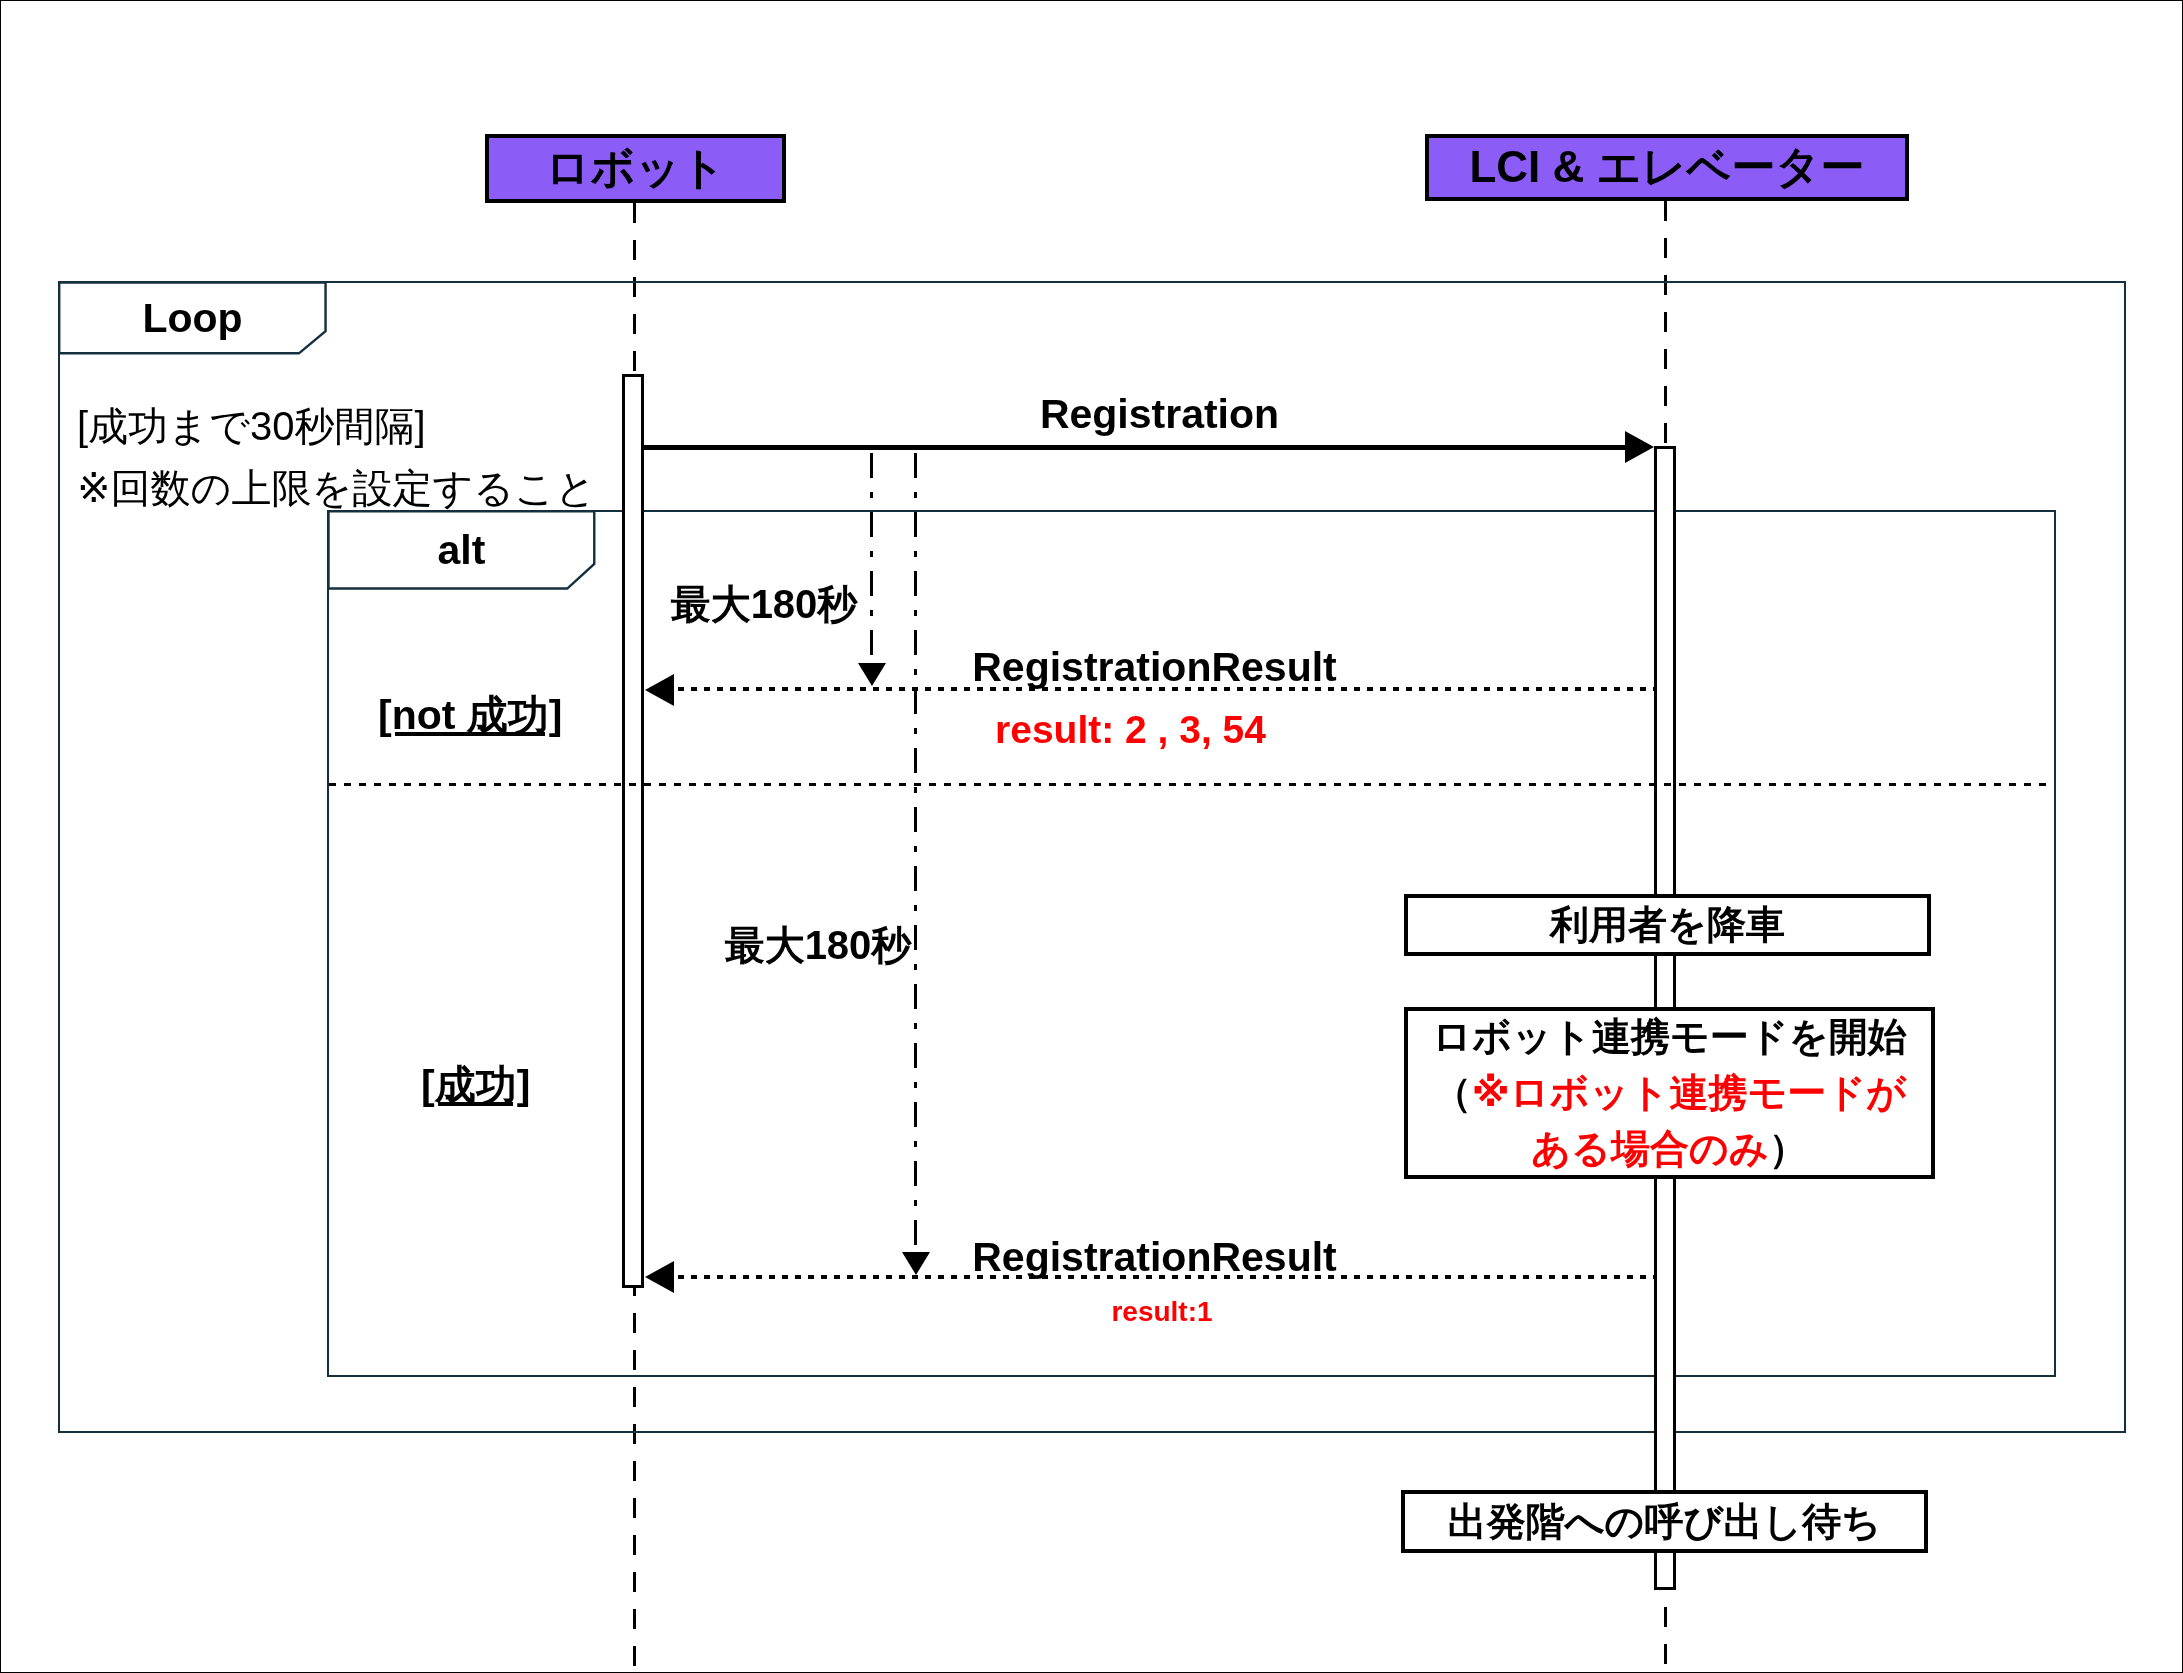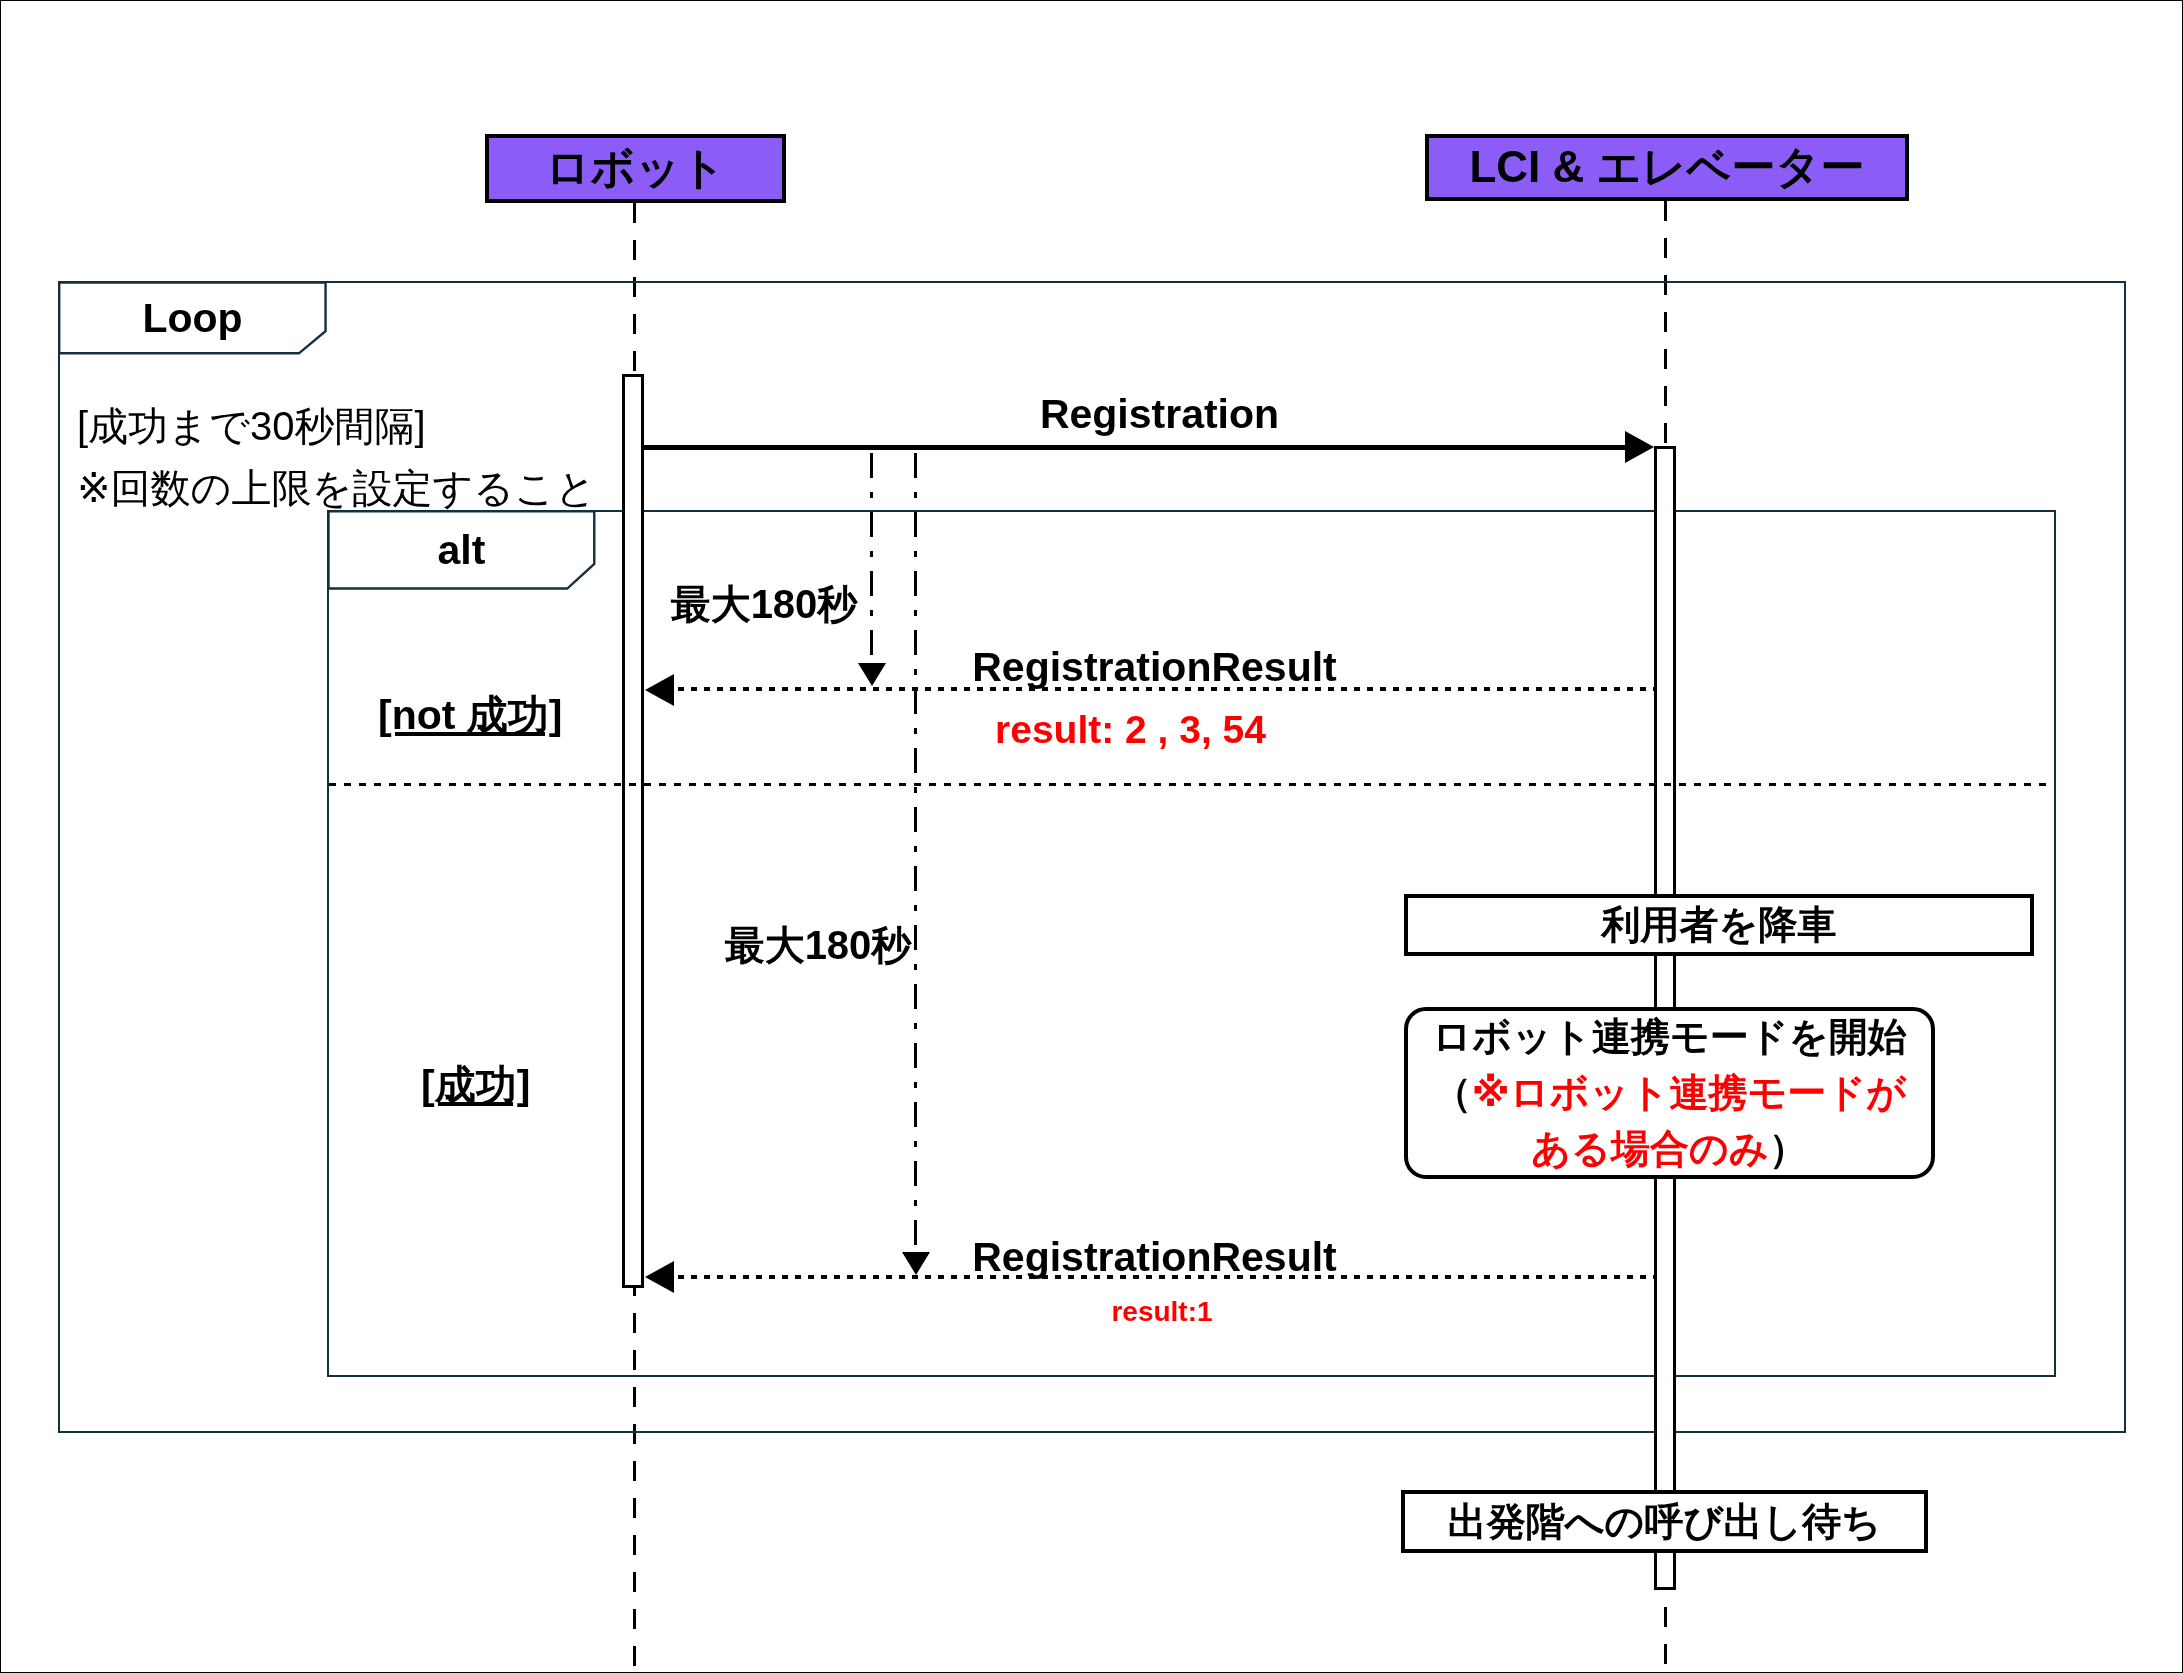--- a/index.html
+++ b/index.html
@@ -119,25 +119,25 @@
   <div class="abs arrow-down" style="left:901px;top:1251px;"></div>
 
   <div class="abs timeout" style="left:637px;top:576px;width:252px;">最大180秒</div>
   <div class="abs timeout" style="left:691px;top:917px;width:252px;">最大180秒</div>
 
   <div class="abs msg-label" style="left:936px;top:643px;width:435px;">RegistrationResult</div>
   <div class="abs msg-dotted" style="left:651px;top:686px;width:1003px;"></div>
   <div class="abs arrow-left" style="left:644px;top:673px;"></div>
   <div class="abs msg-label red" style="left:912px;top:707px;width:435px;font-size:39px;">result: 2 , 3, 54</div>
 
-  <div class="abs note" style="left:1403px;top:893px;width:630px;height:62px;">
+  <div class="abs note" style="left:1403px;top:893px;width:527px;height:62px;">
     <span>利用者を降車</span>
   </div>
 
-  <div class="abs note" style="left:1403px;top:1006px;width:531px;height:172px;border-radius:22px;">
+  <div class="abs note" style="left:1403px;top:1006px;width:531px;height:172px;">
     <span>ロボット連携モードを開始</span>
     <span><span>（</span><span class="red">※ロボット連携モードが</span></span>
     <span><span class="red">ある場合のみ</span><span>）</span></span>
   </div>
 
   <div class="abs msg-label" style="left:936px;top:1233px;width:435px;">RegistrationResult</div>
   <div class="abs msg-dotted" style="left:651px;top:1274px;width:1003px;"></div>
   <div class="abs arrow-left" style="left:644px;top:1260px;"></div>
   <div class="abs msg-label red" style="left:1016px;top:1295px;width:290px;font-size:28px;">result:1</div>
 

